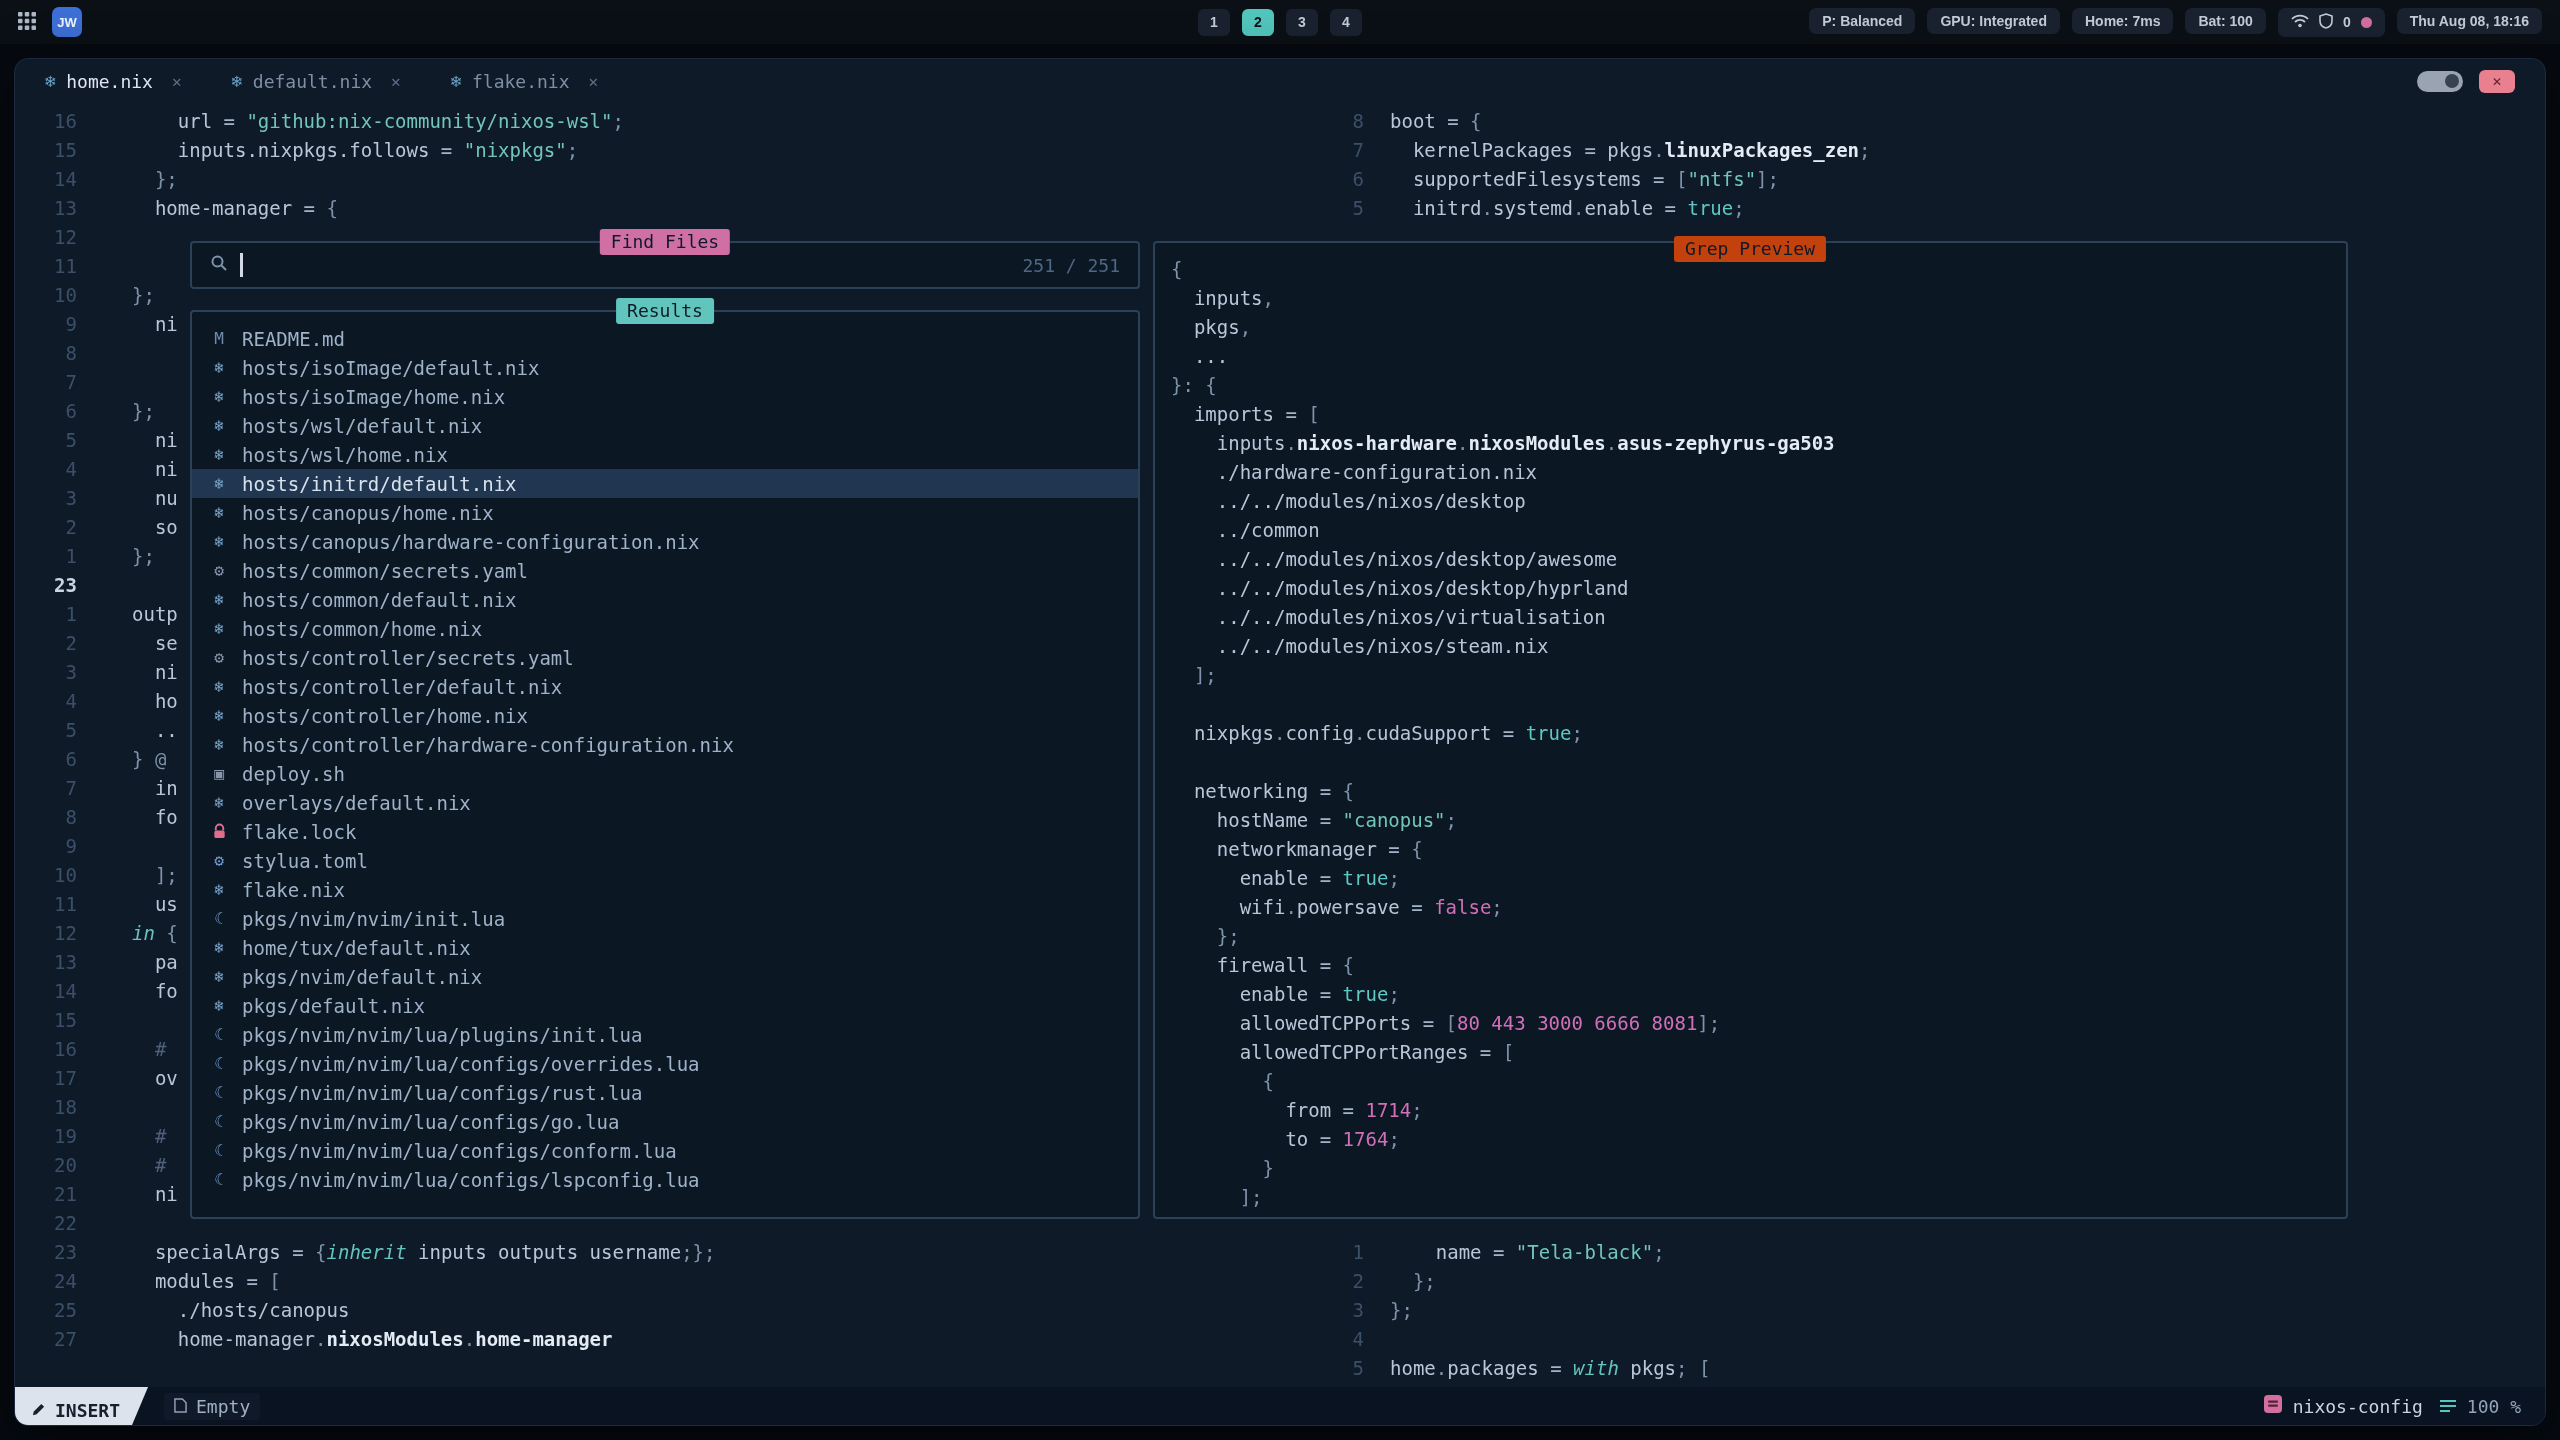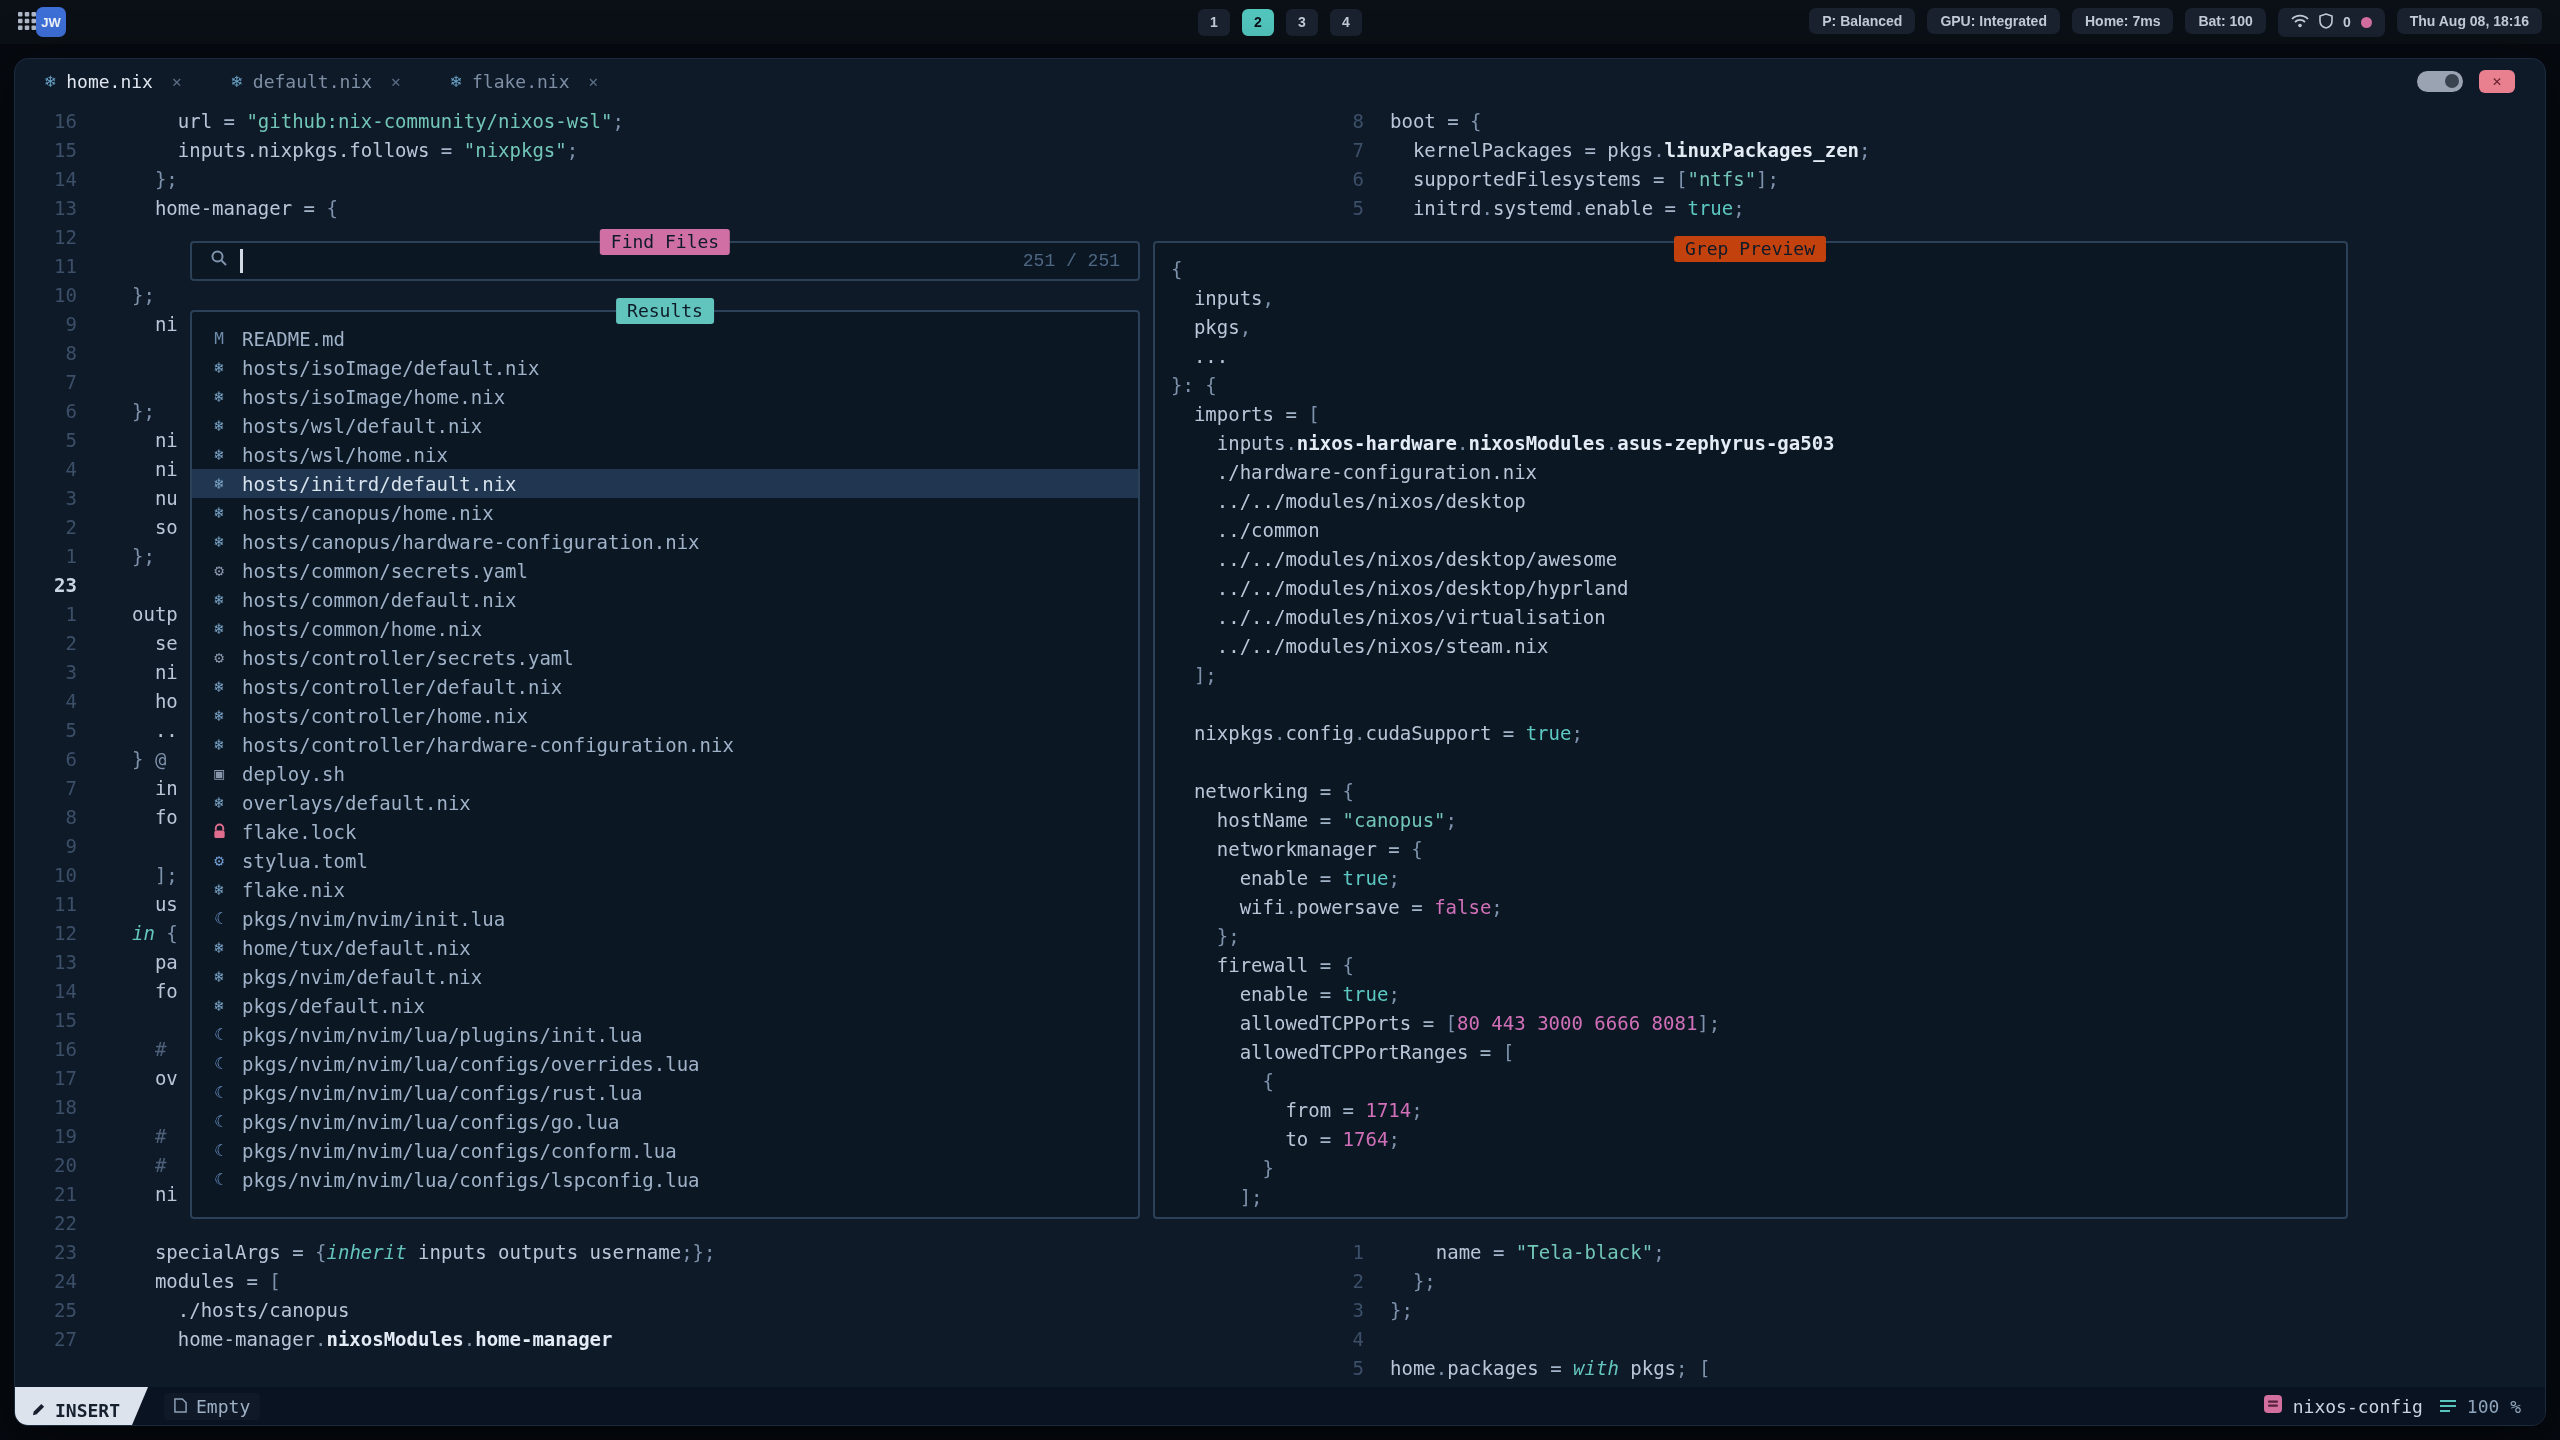--- a/index.html
+++ b/index.html
@@ -2,21 +2,21 @@
 <html><head>
 <meta charset="utf-8">
 <style>
   * { margin:0; padding:0; box-sizing:border-box; }
   html,body { width:2560px; height:1440px; overflow:hidden; background:#060a10; }
 
   
   .topbar { height:44px; display:flex; align-items:center; padding:0 18px;
             background:#0b1016; font-family:"Liberation Sans",sans-serif;
             font-size:15px; color:#c2cbd8; position:relative; }
-  .tb-left { display:flex; align-items:center; }
+  .tb-left { display:flex; gap:16px; align-items:center; }
   .tb-logo { width:30px; height:30px; border-radius:7px; background:#3e6fd6; color:#eef3fb;
              display:flex; align-items:center; justify-content:center; font-weight:700; font-size:13px; }
   .tb-center { position:absolute; left:50%; transform:translateX(-50%); display:flex; gap:12px; }
   .ws { min-width:32px; height:27px; border-radius:6px; background:#1a2230; color:#c2cbd8;
         display:flex; align-items:center; justify-content:center; font-weight:700; font-size:14px; }
   .ws.active { background:#52c5bc; color:#0c1118; }
   .tb-right { margin-left:auto; display:flex; gap:12px; align-items:flex-start; }
   .chip { background:#1a2230; border-radius:7px; padding:5px 13px; font-weight:600; font-size:14px;
           display:flex; align-items:center; gap:10px; }
   .pink-dot { width:11px; height:11px; border-radius:50%; background:#d36f9f; display:inline-block; }
@@ -54,22 +54,22 @@
   .pane-rt .code, .pane-rb .code { margin-left:26px; }
   .ln.cur { color:#c9d6e4; font-weight:700; }
 
   .tk-fg{color:#bac6d8} .tk-br{color:#e3ebf5;font-weight:600}
   .tk-str{color:#72c6b8} .tk-num{color:#d170b8} .tk-bool{color:#5cc9c2}
   .tk-boolf{color:#d170b8} .tk-kw{color:#63c5bd;font-style:italic}
   .tk-op{color:#a3b4c8} .tk-pu{color:#7e92ab} .tk-cm{color:#4d617a}
 
   
   .float { position:absolute; background:#0c1724; border:2px solid #2b4158; border-radius:4px; }
-  .picker-input { left:175px; top:138px; width:950px; height:40px;
-                  display:flex; align-items:center; padding:0 18px;font-family:Liberation Mono, monospace; }
+  .picker-input { left:175px; top:138px; width:950px; height:48px;
+                  display:flex; align-items:center; padding:0 18px; }
   .picker-results { left:175px; top:207px; width:950px; height:909px; padding-top:12px; overflow:hidden; }
   .preview-float { left:1138px; top:138px; width:1195px; height:978px; padding:12px 0 0 16px; overflow:hidden; }
 
   .float-title { position:absolute; transform:translate(-50%,-50%); font-size:18px; line-height:1;
                  padding:4px 11px; border-radius:3px; color:#0e1a28; z-index:6; white-space:nowrap; }
   .t-find    { left:650px;  top:139px; background:#cf6fa4; }
   .t-results { left:650px;  top:208px; background:#62c5bd; }
   .t-grep    { left:1735px; top:146px; background:#c2410c; }
 
   .search-cursor { width:3px; height:24px; background:#d0d9e4; margin-left:12px; }

